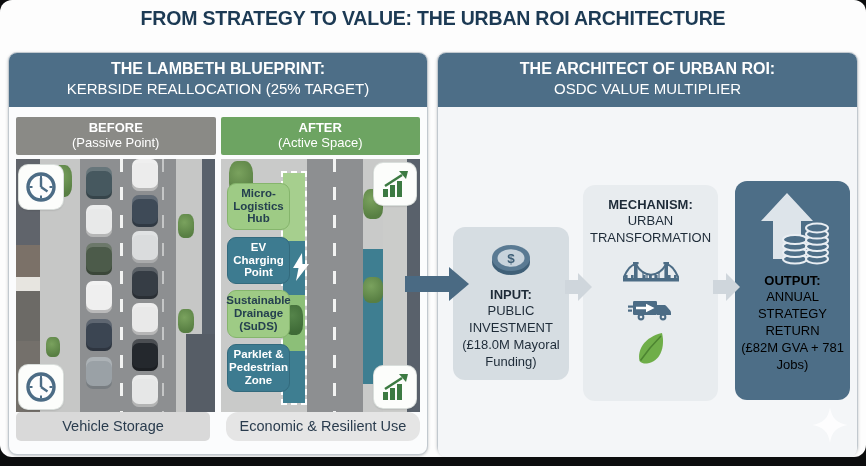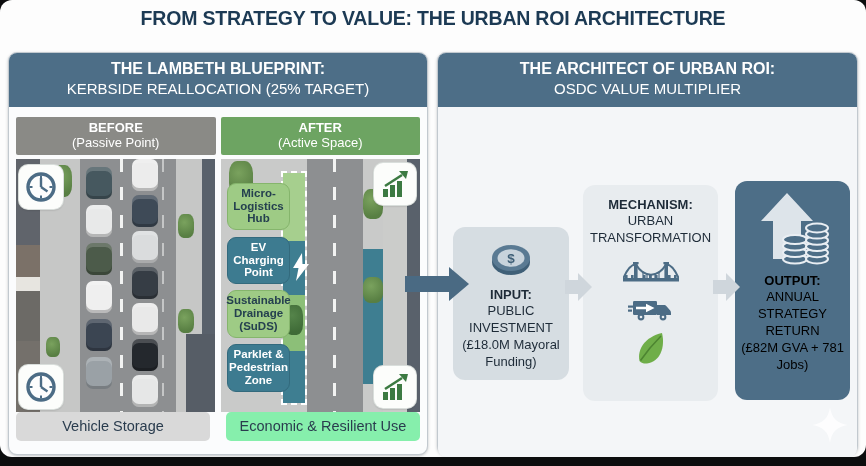--- a/index.html
+++ b/index.html
@@ -34,21 +34,21 @@
     display:flex; align-items:center; justify-content:center; box-shadow:0 0 0 1px #d9dedb, 0 1px 2px rgba(0,0,0,.25); }
   .kerb-strip { position:absolute; border:2px dashed #fff; }
   .callout { position:absolute; left:6px; width:63px; border-radius:9px; text-align:center;
     font-size:11.5px; font-weight:bold; line-height:1.12; display:flex; align-items:center; justify-content:center; padding:2px; }
   .callout.green { background:#9ecb85; border:1px solid #85b56c; color:#25404f; }
   .callout.teal  { background:#3d7b90; border:1px solid #336a7d; color:#fff; }
 
   .caption-row { display:flex; gap:16px; }
   .caption { flex:1; border-radius:5px; text-align:center; padding:6px 0 7px; font-size:14.5px; color:#2a3c4e; }
   .before-cap { background:#d9d9d9; }
-  .after-cap { background:#86efac; }
+  .after-cap { background:#e5e5e5;border-radius:12px; }
 
   .rp-body { position:relative; height:350px; background:#f4f6f8; border-radius:0 0 8px 8px; }
   .flow-box { position:absolute; border-radius:12px; text-align:center; }
   .fb-text { font-size:13px; line-height:1.3; color:#1e2b38; padding:0 6px; }
   .fb-head { font-weight:bold; }
   .input-box { left:15px; top:120px; width:116px; height:153px; background:#d6dde2; padding-top:12px; }
   .mech-box  { left:145px; top:78px; width:135px; height:216px; background:#e8ecef; padding-top:12px; }
   .out-box   { left:297px; top:74px; width:115px; height:219px; background:#4d6e87; padding-top:10px; }
   .out-box .fb-text { color:#000000; }
   .mech-icons { display:flex; flex-direction:column; align-items:center; gap:10px; margin-top:12px; }

